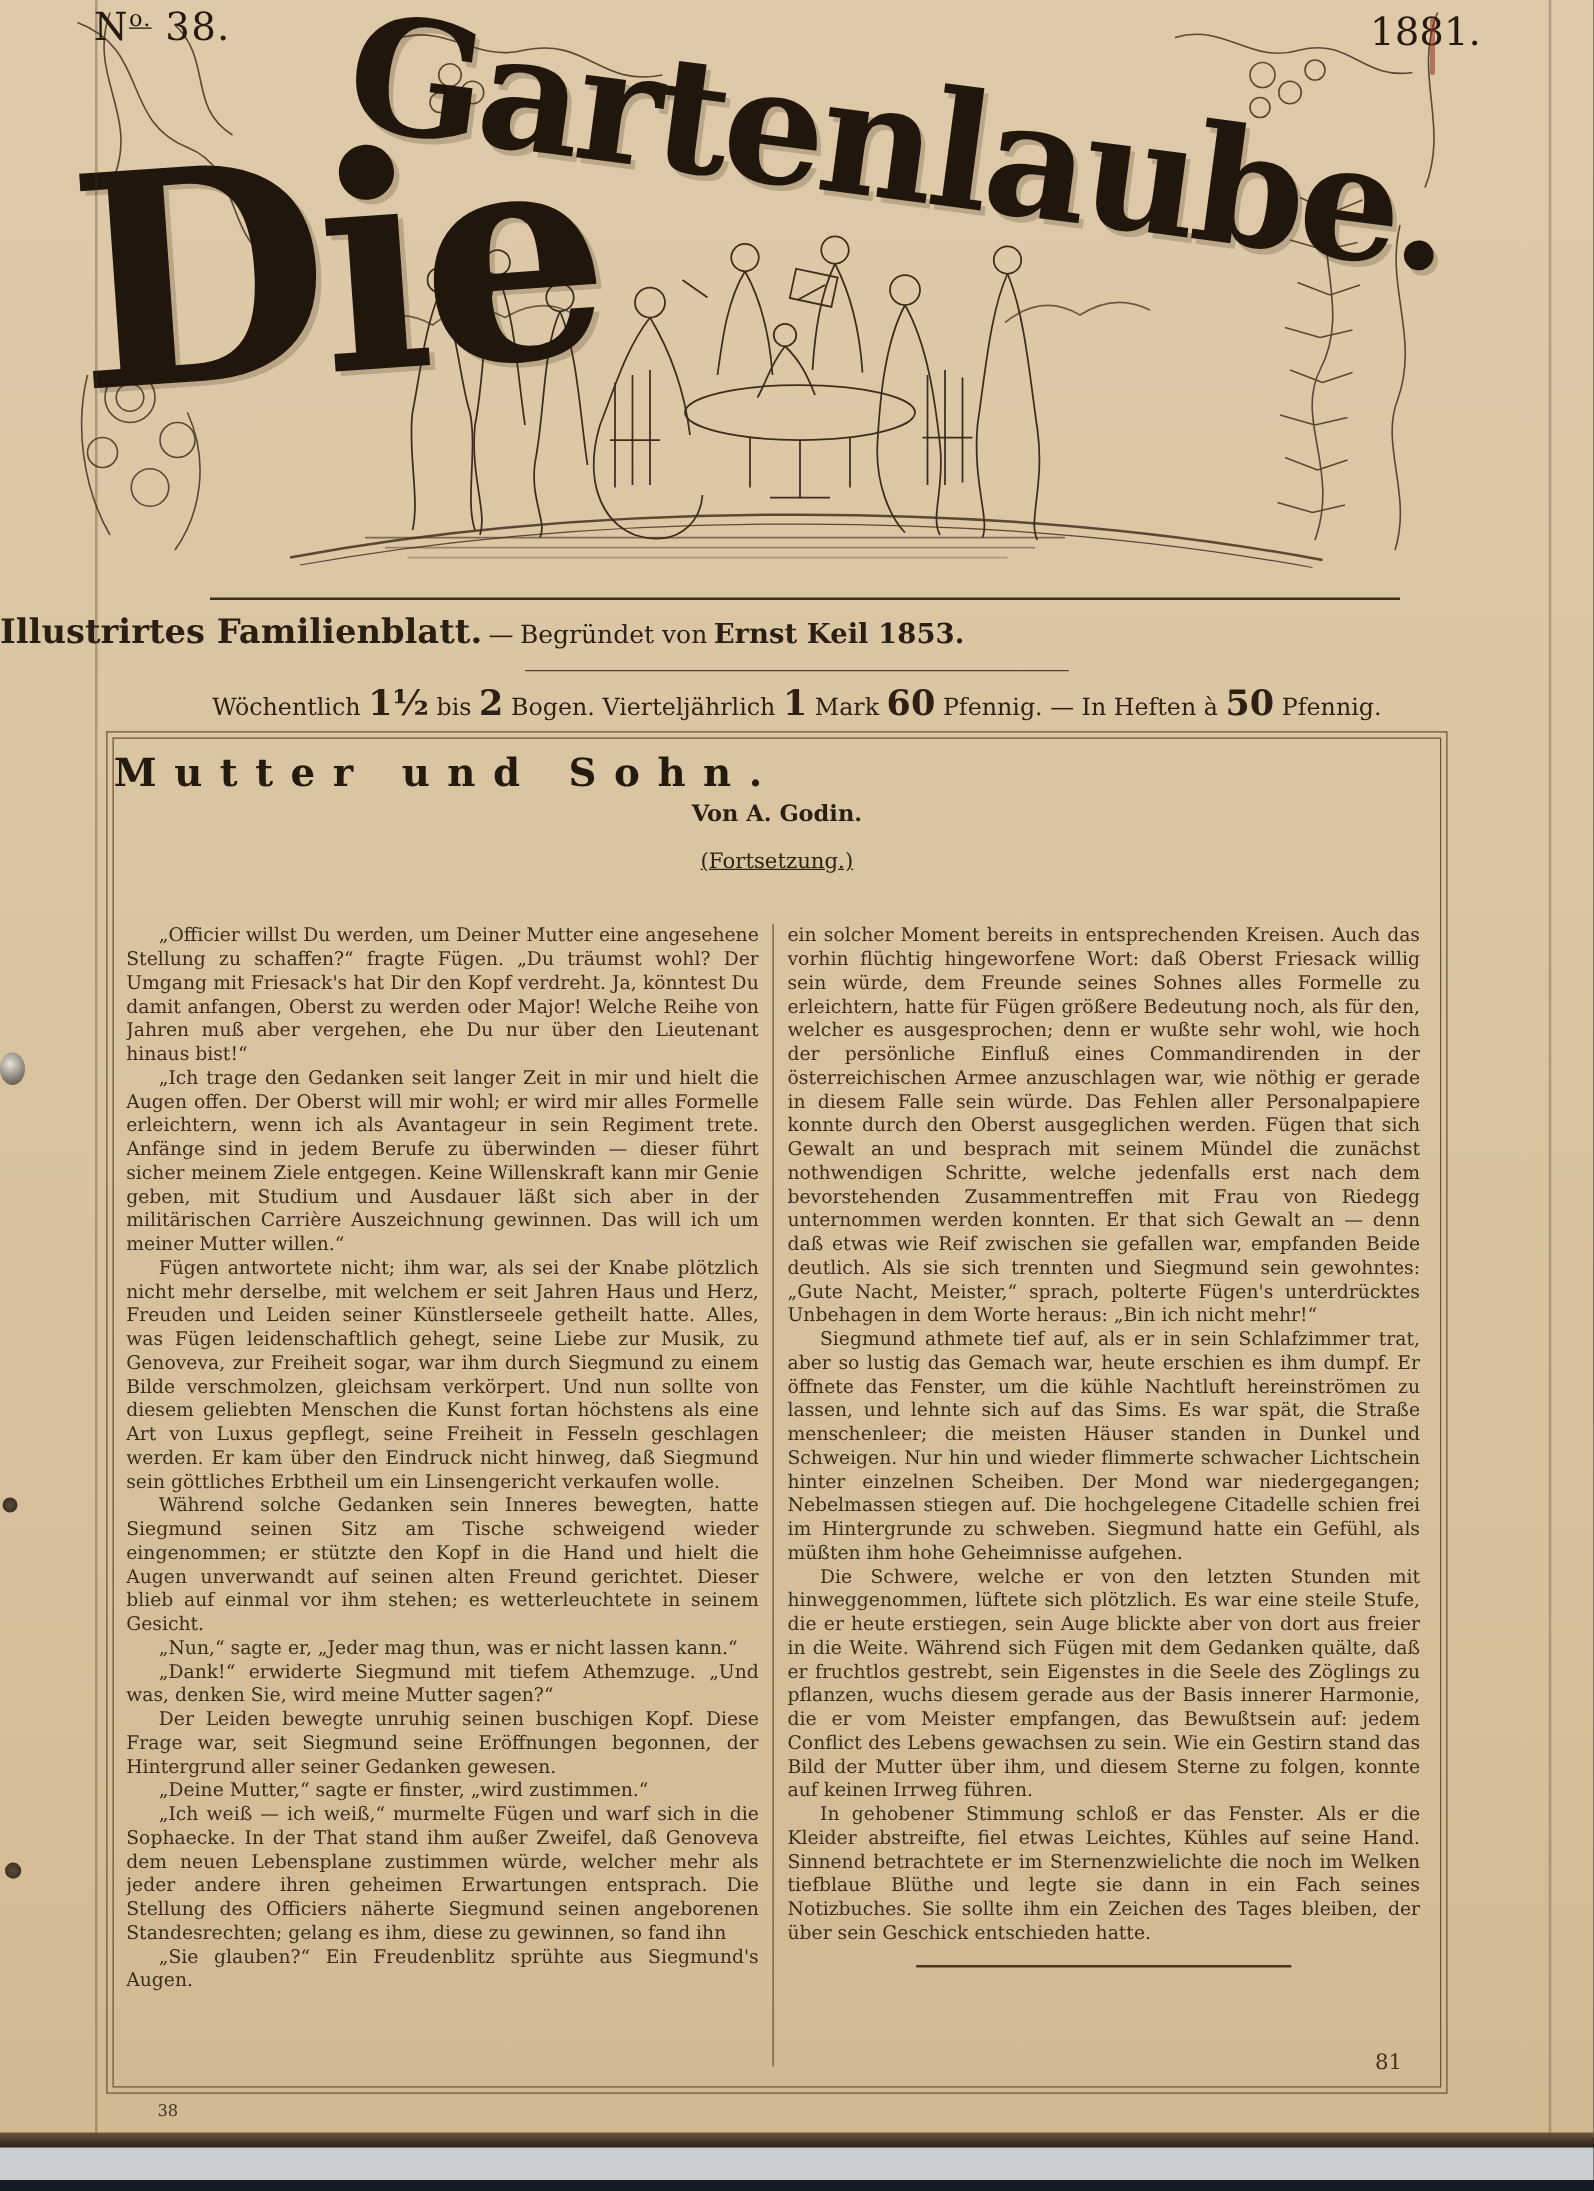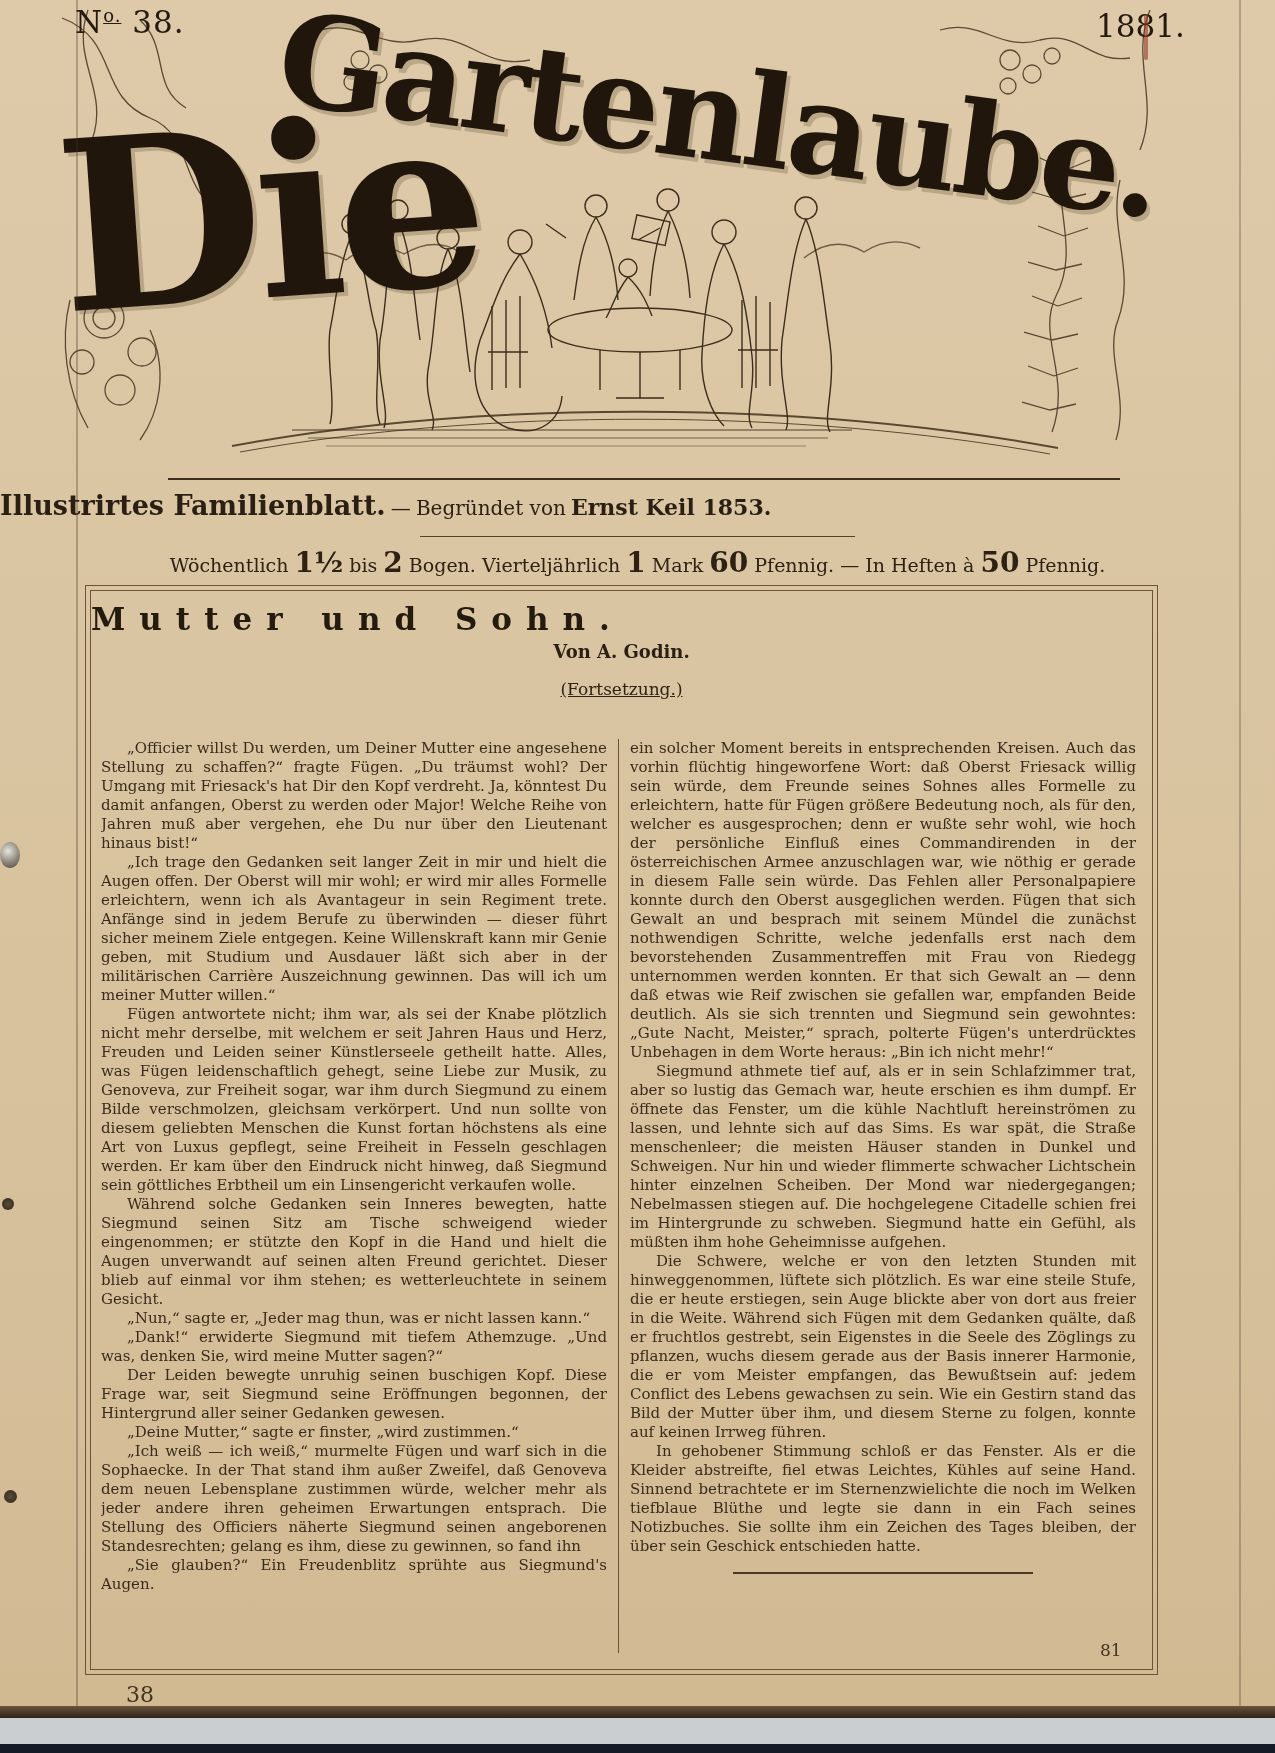--- a/index.html
+++ b/index.html
@@ -57,21 +57,21 @@
     letter-spacing:14px;color:#241a0e;}
   .art-byline{text-align:center;font-size:18px;font-weight:bold;color:#2a1f12;margin-top:4px;}
   .art-cont{text-align:center;font-size:17px;color:#2e2214;margin-top:17px;text-decoration:underline;}
   .columns{position:absolute;left:10px;right:10px;top:104px;bottom:6px;display:flex;overflow:hidden;margin-top:44px;}
   .col{width:506px;flex:0 0 506px;overflow:hidden;}
   .col p{margin:0;text-align:justify;text-indent:26px;font-size:15px;line-height:19px;color:#3a2c1c;}
   .col p.no-indent{text-indent:0;}
   .divider{flex:0 0 1px;background:#6d5335;margin:0 11px 10px 11px;}
   .end-rule{width:300px;height:2px;background:#4a3823;margin:16px auto 0 auto;}
 
-  .footer-left{position:absolute;left:126px;top:1682px;font-size:22px;color:#43331f;}
+  .footer-left{position:absolute;left:126px;top:1682px;font-size:13px;color:#43331f;}
   .footer-right{position:absolute;left:1100px;top:1640px;font-size:17px;color:#43331f;}
 </style>
 </head>
 <body>
 
 <div class="paper">
 
   <svg class="masthead" viewBox="0 0 1275 470" width="1275" height="470">
     <g stroke="#43331f" fill="none" stroke-width="1.3" opacity="0.85">
       <path d="M62,18 C120,40 96,96 150,118 C196,136 178,196 224,210"></path>

